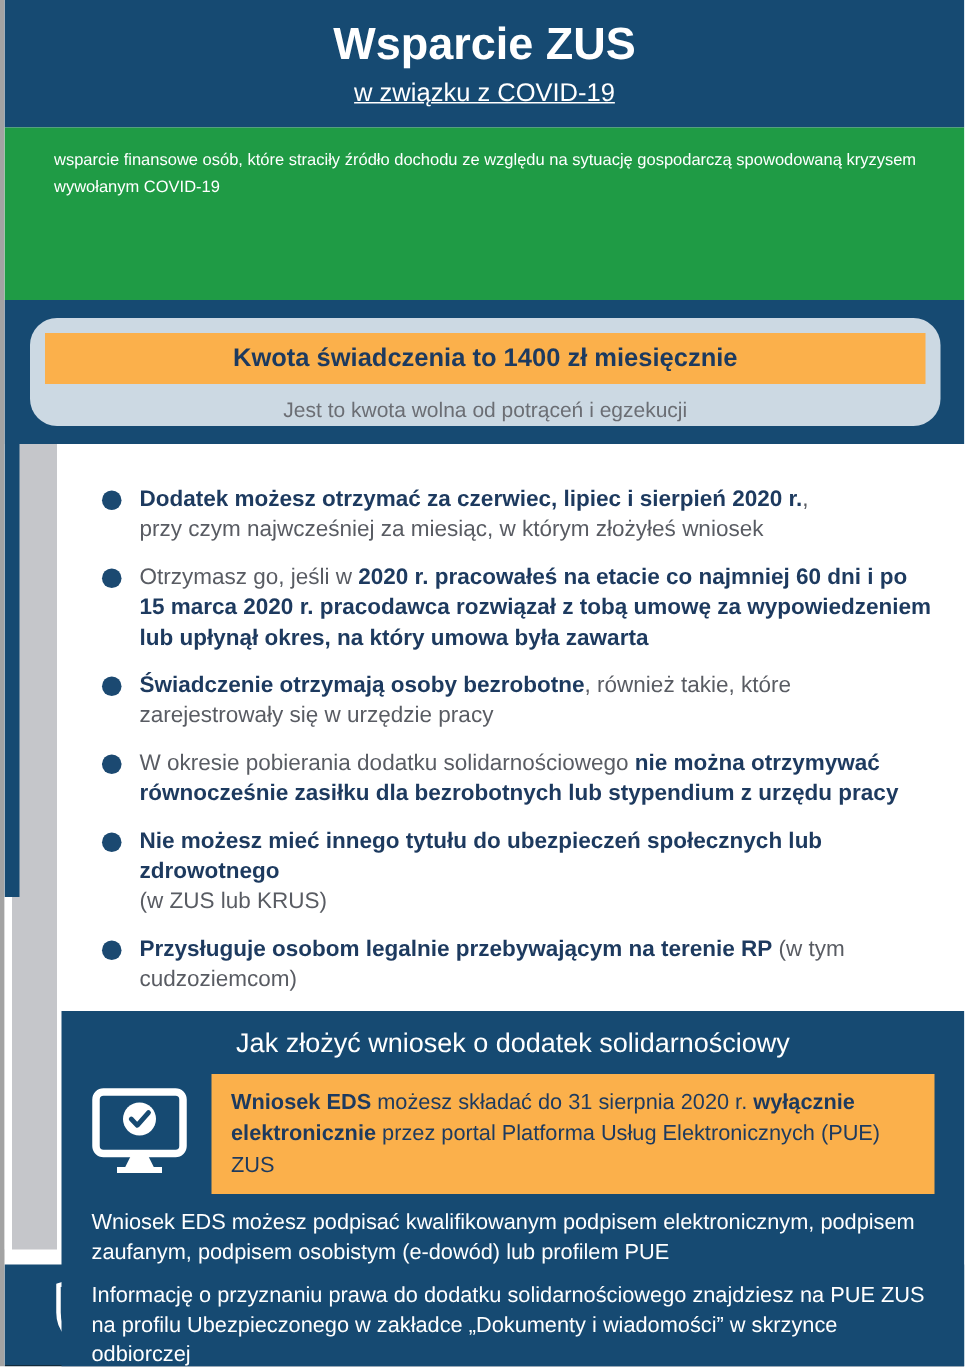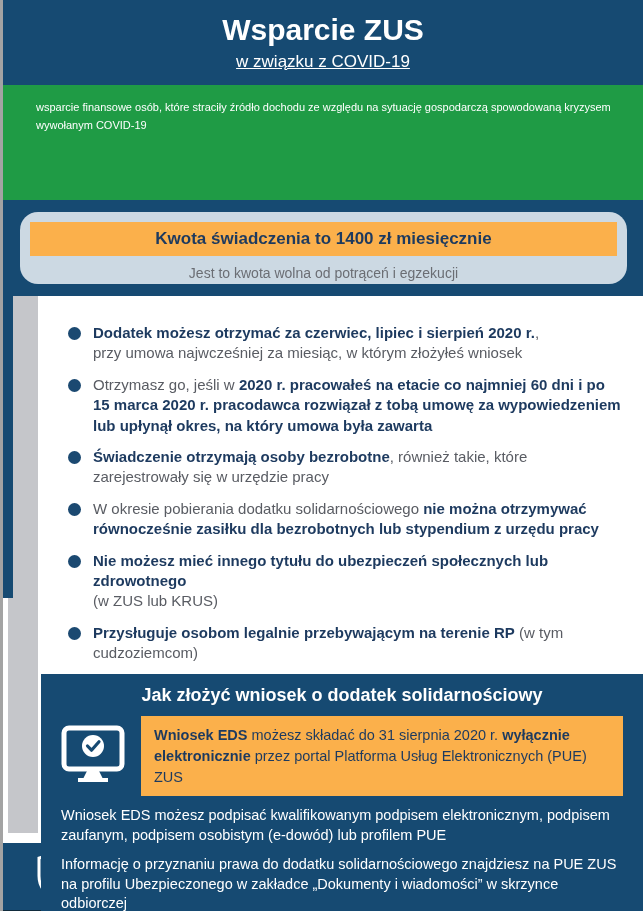--- a/index.html
+++ b/index.html
@@ -31,21 +31,21 @@
 
   .bullets{position:relative;list-style:none;margin:0;padding:27px 18px 0 65px;}
   .bullets li{display:flex;gap:12px;margin-bottom:11px;}
   .dot{flex:0 0 13px;width:13px;height:13px;border-radius:50%;background:#1b4971;margin-top:4px;}
   .btext{font-size:15px;line-height:1.36;color:#595c63;}
   .btext .b{font-weight:bold;color:#1d3a5f;}
 
   
   .howto{position:relative;margin-left:38px;background:#164a72;color:#fff;
          box-sizing:border-box;padding:11px 18px 12px 18px;}
-  .howto .title{text-align:center;font-size:18px;font-weight:bold;margin-bottom:10px;}
+  .howto .title{text-align:center;font-size:18px;font-weight:normal;margin-bottom:10px;}
   .howto-row{display:flex;align-items:center;gap:16px;margin:0 2px;}
   .monitor{flex:0 0 64px;}
   .deadline{flex:1;background:#fbb04b;color:#1d3a5f;font-size:14.5px;line-height:1.42;
             padding:9px 13px;box-sizing:border-box;}
   .deadline .b{font-weight:bold;}
   .howto p{font-size:14.5px;line-height:1.35;margin:10px 2px 0 2px;}
 
   
   .footer{height:67px;background:#164a72;display:flex;align-items:center;
           justify-content:space-between;box-sizing:border-box;padding:0 28px 0 32px;margin-top:10px;}
@@ -79,21 +79,21 @@
     </div>
   </div>
 
   <div class="main">
     <div class="rail-gray"></div>
     <div class="rail-navy"></div>
 
     <ul class="bullets">
         <li>
           <span class="dot"></span>
-          <div class="btext"><span class="b">Dodatek możesz otrzymać za czerwiec, lipiec i sierpień 2020 r.</span><span>,</span><br><span>przy umowa najwcześniej za miesiąc, w którym złożyłeś wniosek</span></div>
+          <div class="btext"><span class="b">Dodatek możesz otrzymać za czerwiec, lipiec i sierpień 2020 r.</span><span>,</span><br><span>przy czym najwcześniej za miesiąc, w którym złożyłeś wniosek</span></div>
         </li>
         <li>
           <span class="dot"></span>
           <div class="btext"><span>Otrzymasz go, jeśli w </span><span class="b">2020 r. pracowałeś na etacie co najmniej 60 dni i po 15 marca 2020 r. pracodawca rozwiązał z tobą umowę za wypowiedzeniem lub upłynął okres, na który umowa była zawarta</span></div>
         </li>
         <li>
           <span class="dot"></span>
           <div class="btext"><span class="b">Świadczenie otrzymają osoby bezrobotne</span><span>, również takie, które zarejestrowały się w urzędzie pracy</span></div>
         </li>
         <li>

